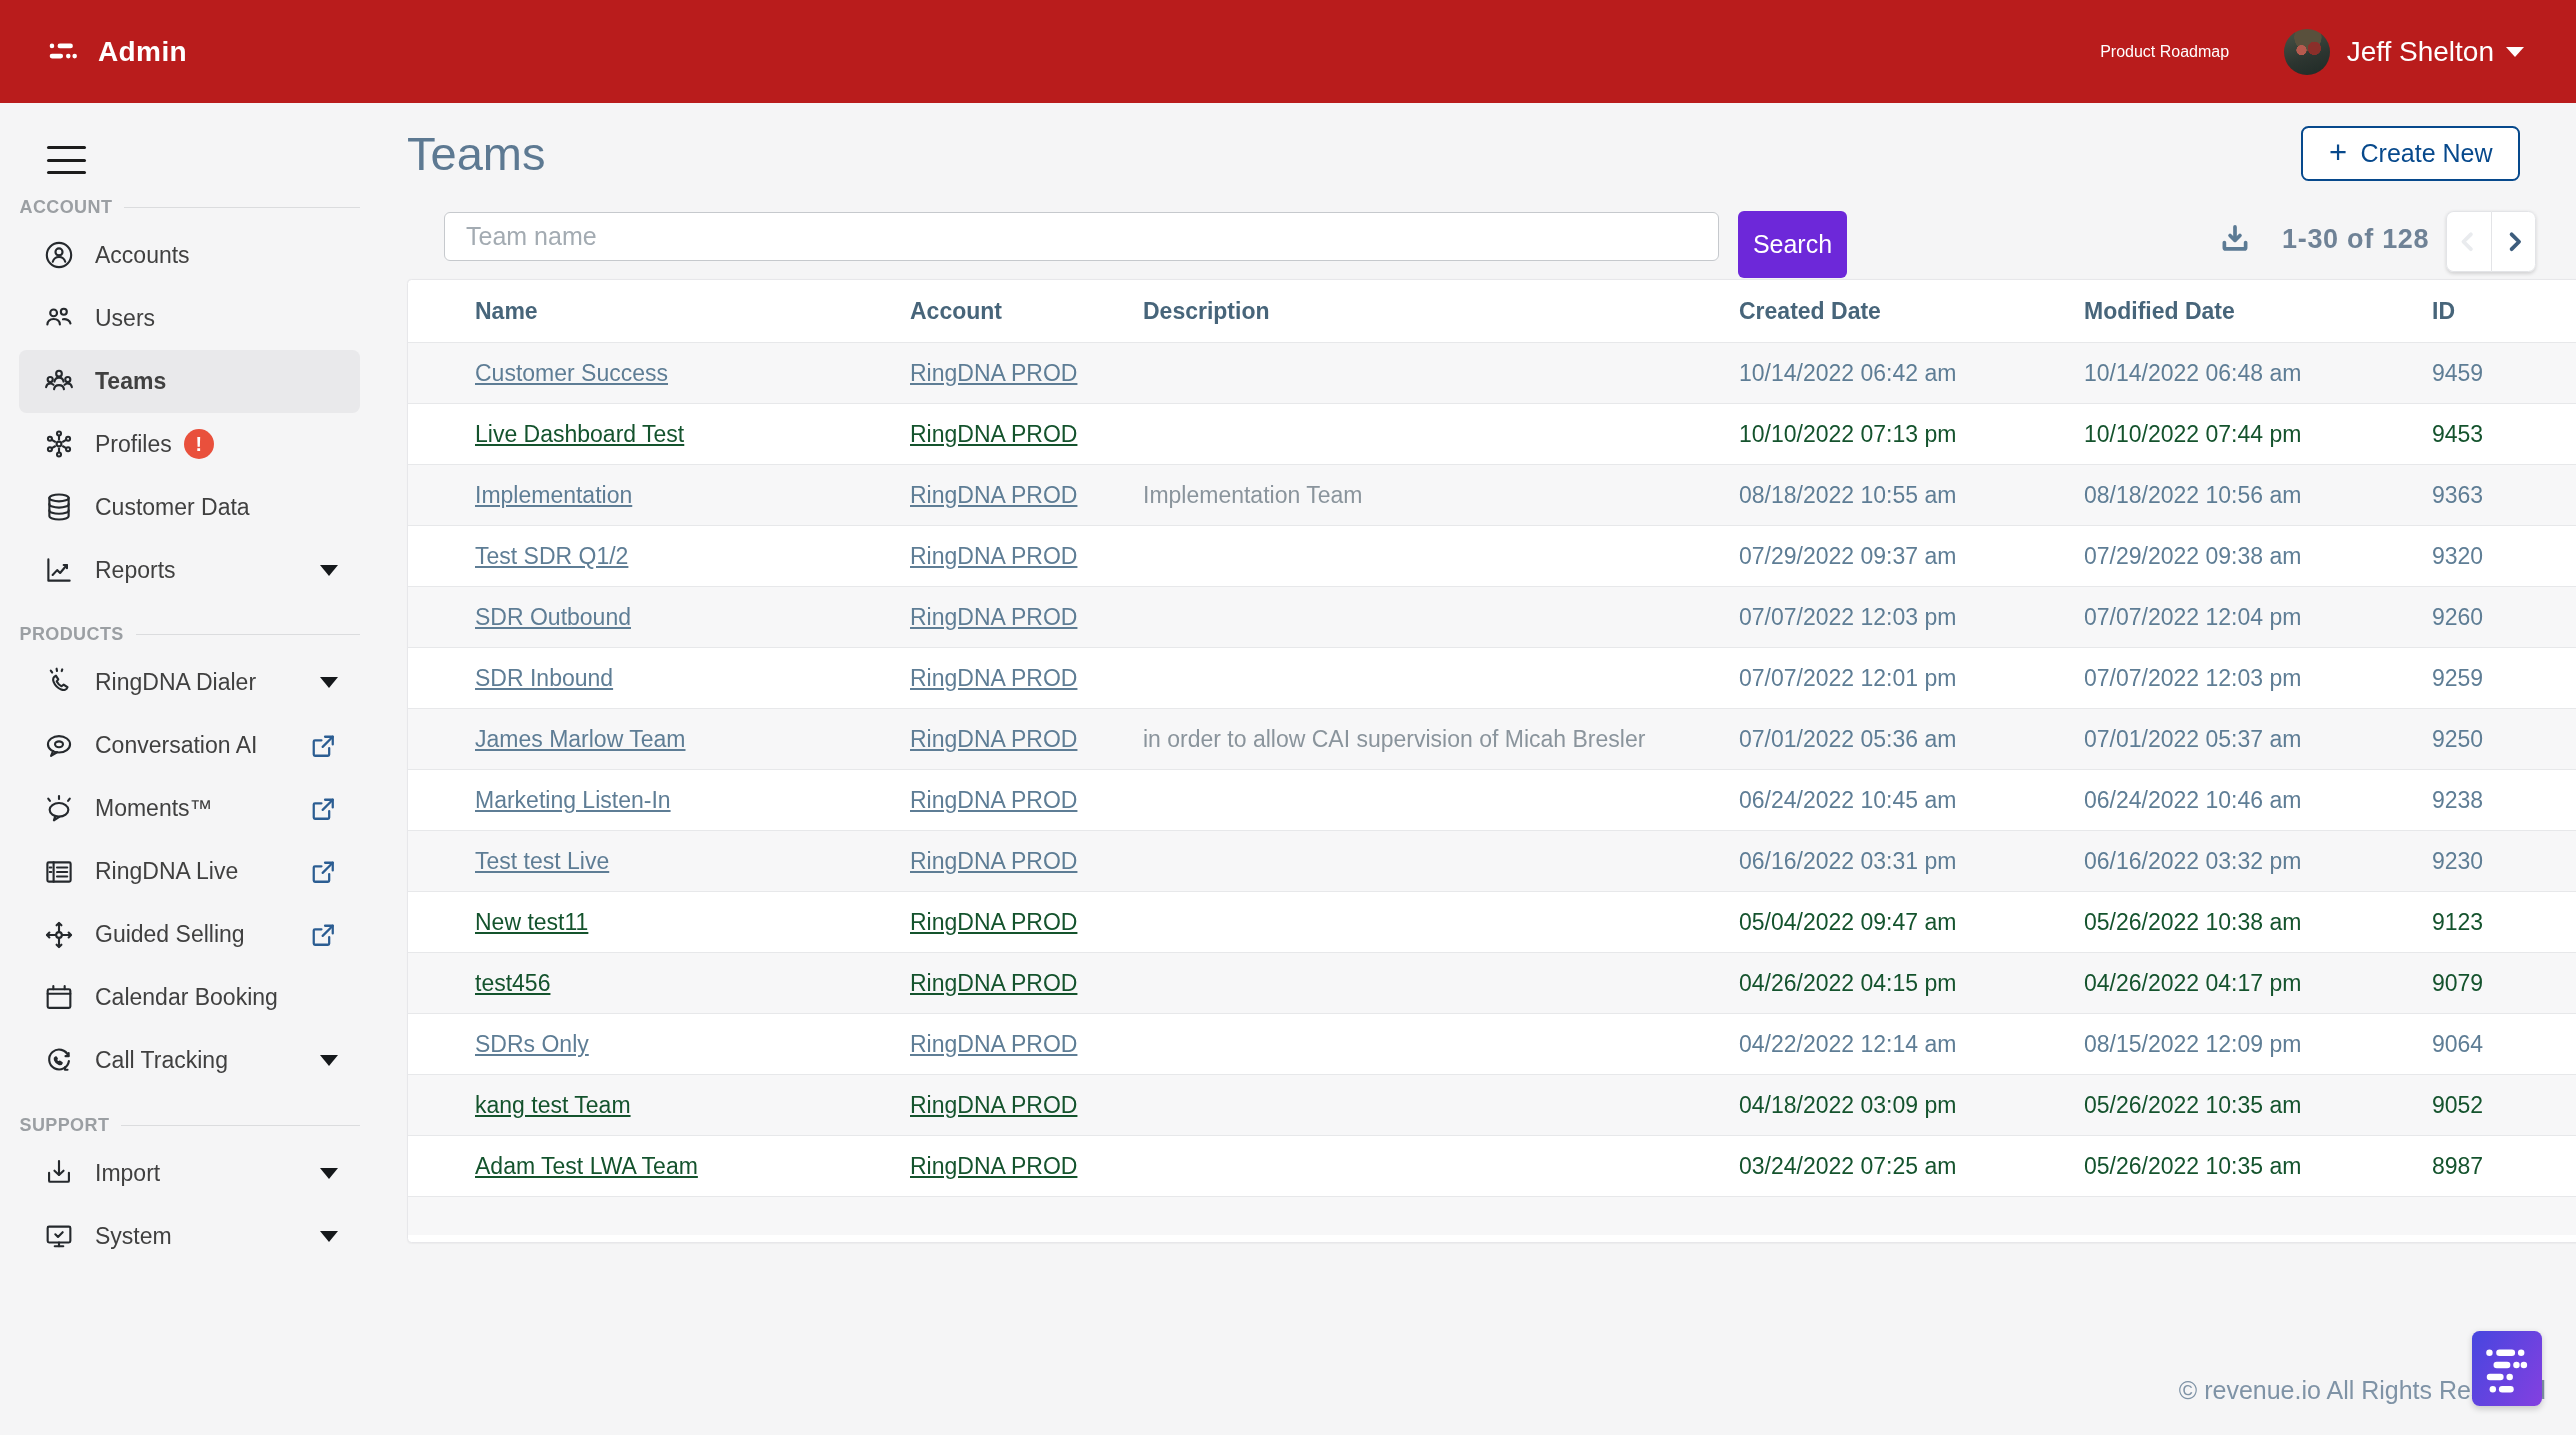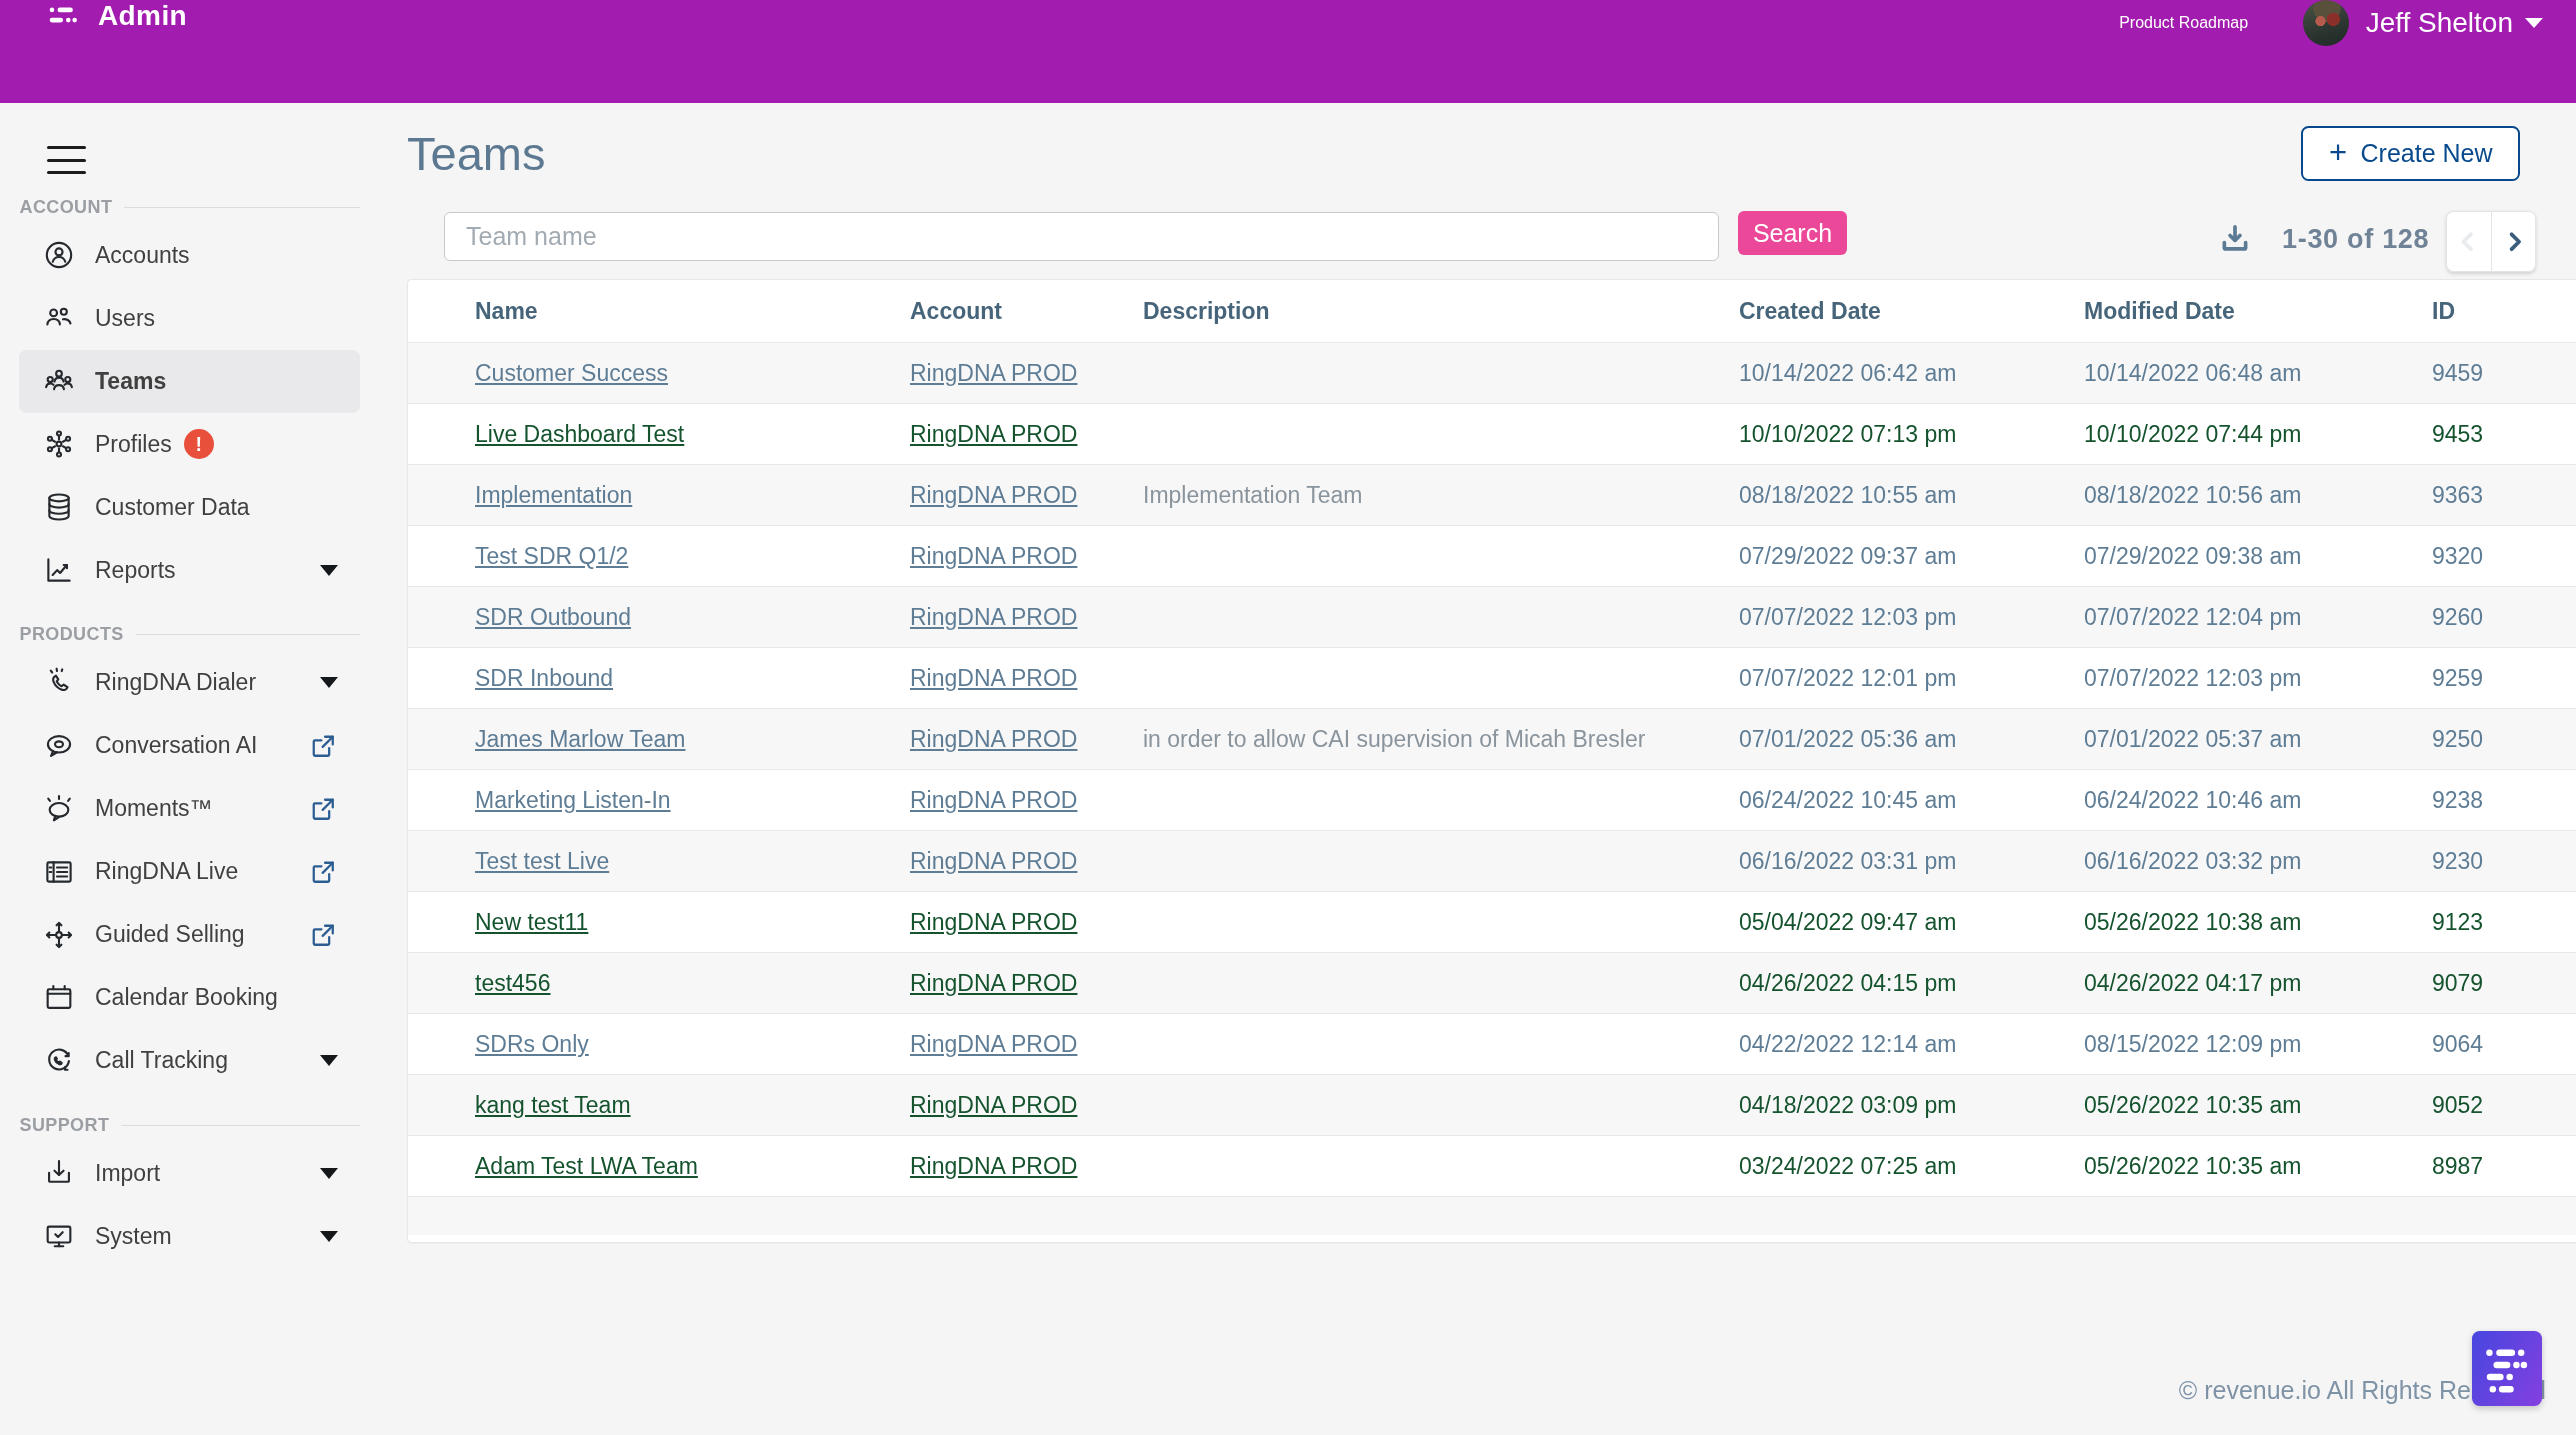--- a/index.html
+++ b/index.html
@@ -9,22 +9,22 @@
     background:#f5f5f6;
     position:relative;
     overflow:hidden;
     color:#24292e;
   }
   svg { display:block; }
 
   
   .topbar {
     position:absolute; top:0; left:0; width:100%; height:103px;
-    background:#a21caf; display:flex; align-items:flex-start;
-    padding:0 33px 0 47px; color:#fff;
+    background:#b91c1c; display:flex; align-items:center;
+    padding:0 52px 0 47px; color:#fff;
   }
   .brand { display:flex; align-items:center; gap:12px; }
   .brand-mark svg { width:39px; height:25.5px; }
   .brand-name { font-size:28px; font-weight:bold; letter-spacing:0.4px; }
   .topbar-right { margin-left:auto; display:flex; align-items:center; }
   .top-nav-link { font-size:16px; color:#fff; text-decoration:none; margin-right:55px; }
   .avatar {
     width:46px; height:46px; border-radius:50%; overflow:hidden; margin-right:16.5px;
     background:
       radial-gradient(circle at 66% 42%, #8a2f2a 0 16%, rgba(0,0,0,0) 17%),
@@ -84,22 +84,22 @@
   }
   .plus-icon { font-size:31px; font-weight:300; line-height:1; margin-top:-3px; }
 
   .search-input {
     position:absolute; left:444px; top:212px; width:1275px; height:49px;
     border:0.7px solid #c6c9cd; border-radius:6px; background:#fff;
     font-size:25px; font-family:inherit; color:#8b5cf6; padding:0 21px;
   }
   .search-input::placeholder { color:#a3abb2; }
   .search-btn {
-    position:absolute; left:1738px; top:211px; width:109px; height:44px;
-    background:#ec4899; border:none; border-radius:6px;
+    position:absolute; left:1738px; top:211px; width:109px; height:67px;
+    background:#6d28d9; border:none; border-radius:6px;
     color:#fff; font-size:25px; font-family:inherit; cursor:pointer;
   }
 
   .toolbar-right { position:absolute; top:222px; left:2218px; display:flex; align-items:center; }
   .download-ico { width:34px; height:34px; color:#5b7a94; cursor:pointer; }
   .download-ico svg { width:34px; height:34px; fill:none; stroke:currentColor; stroke-width:2.6; stroke-linecap:round; stroke-linejoin:round; }
   .range-text { margin-left:30px; font-size:27px; color:#6f8296; letter-spacing:0.7px; white-space:nowrap;font-weight:bold; }
   .pager { position:absolute; top:211px; left:2446px; display:flex; border-radius:7.5px; box-shadow:0 1.5px 3.7px rgba(0,0,0,.14); }
   .pager-btn {
     width:45px; height:61px; background:#fff; border:0.7px solid #e3e4e7;

